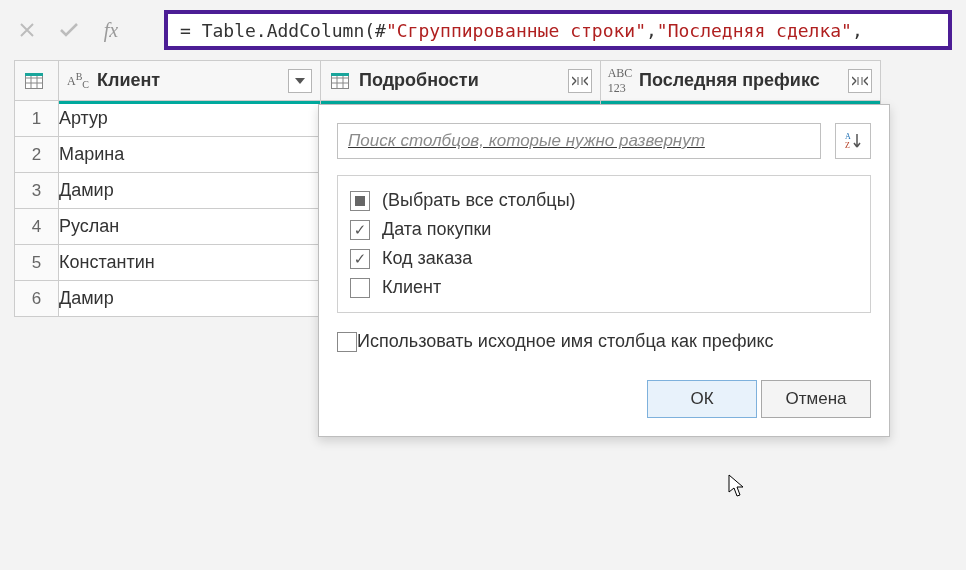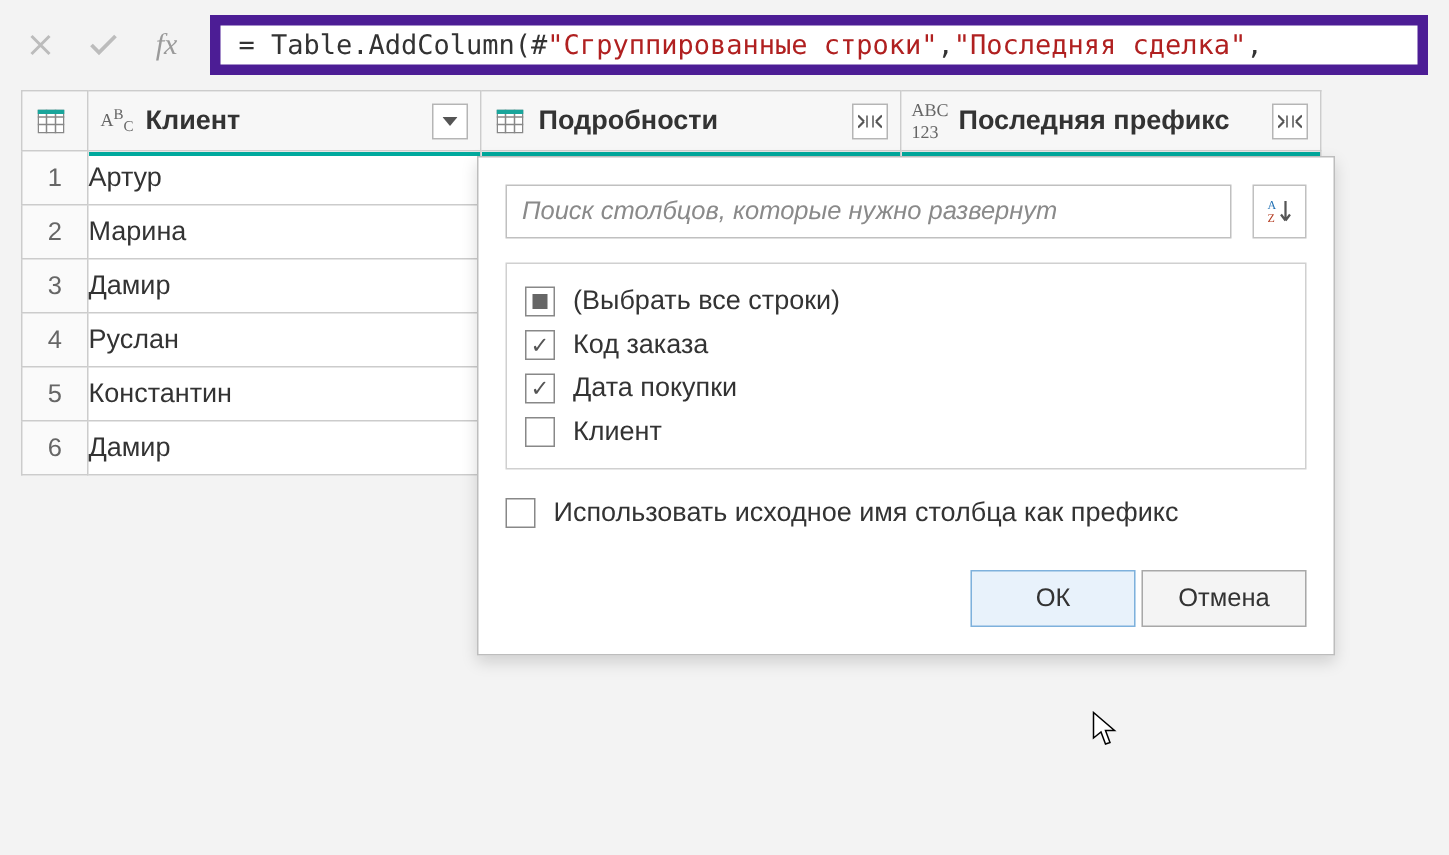--- a/index.html
+++ b/index.html
@@ -25,28 +25,29 @@
     width: 26px; height: 26px;
     display: flex; align-items: center; justify-content: center;
     color: #b0b0b0;
     font-size: 20px;
   }
   .fb-fx { font-style: italic; font-family: "Times New Roman", serif; font-size: 20px; color: #9a9a9a; }
   .formula-input {
     flex: 1;
     height: 40px;
     background: #fff;
-    border: 7px solid #4c1d95;
+    border: 4px solid #4c1d95;
     padding: 0 12px;
     display: flex;
     align-items: center;
     font-family: Consolas, monospace;
     font-size: 18px;
     white-space: nowrap;
     overflow: hidden;
+    margin-left: 24px;
   }
   .tok-red { color: #b02020; }
 
   
   .grid-wrap {
     padding: 0 14px;
     position: relative;
   }
   table.grid {
     border-collapse: collapse;
@@ -117,20 +118,21 @@
     width: 572px;
     background: #fff;
     border: 1px solid #bdbdbd;
     box-shadow: 0 4px 10px rgba(0,0,0,0.15);
     padding: 18px;
   }
   .popup-top {
     display: flex;
     gap: 14px;
     margin-bottom: 16px;
+    text-decoration: underline;
   }
   .search-box {
     flex: 1;
     height: 36px;
     border: 1px solid #c0c0c0;
     padding: 0 10px;
     display: flex; align-items: center;
     color: #8a8a8a;
     font-style: italic;
     font-size: 17px;
@@ -162,21 +164,21 @@
     color: #555;
     background:#fff;
   }
   .chk.indet::after {
     content: "";
     width: 10px; height: 10px; background: #666;
   }
   .chk.checked::after { content: "✓"; }
 
   .prefix-row {
-    display: flex; align-items: center; gap: 12px;
+    display: flex; align-items: center; 
     font-size: 18px;
     margin-bottom: 28px;
     color: #333;
   }
 
   .popup-buttons {
     display: flex;
     justify-content: flex-end;
     gap: 4px;
   }
@@ -354,30 +356,30 @@
         <text x="2" y="8" font-size="8" fill="#1f6fb3" font-family="Segoe UI">A</text>
         <text x="2" y="17" font-size="8" fill="#b33a1f" font-family="Segoe UI">Z</text>
         <path d="M14 3 L14 16 M14 16 L11 12 M14 16 L17 12" stroke="#555" stroke-width="1.5" fill="none"></path>
       </svg>
     </div>
   </div>
 
   <div class="checklist">
     <div class="check-row">
       <span class="chk indet"></span>
-      <span>(Выбрать все строки)</span>
+      <span>(Выбрать все столбцы)</span>
     </div>
     <div id="check-items">
         <div class="check-row">
           <span class="chk checked"></span>
-          <span>Код заказа</span>
+          <span>Дата покупки</span>
         </div>
         <div class="check-row">
           <span class="chk checked"></span>
-          <span>Дата покупки</span>
+          <span>Код заказа</span>
         </div>
         <div class="check-row">
           <span class="chk"></span>
           <span>Клиент</span>
         </div>
       </div>
   </div>
 
   <div class="prefix-row">
     <span class="chk"></span>

